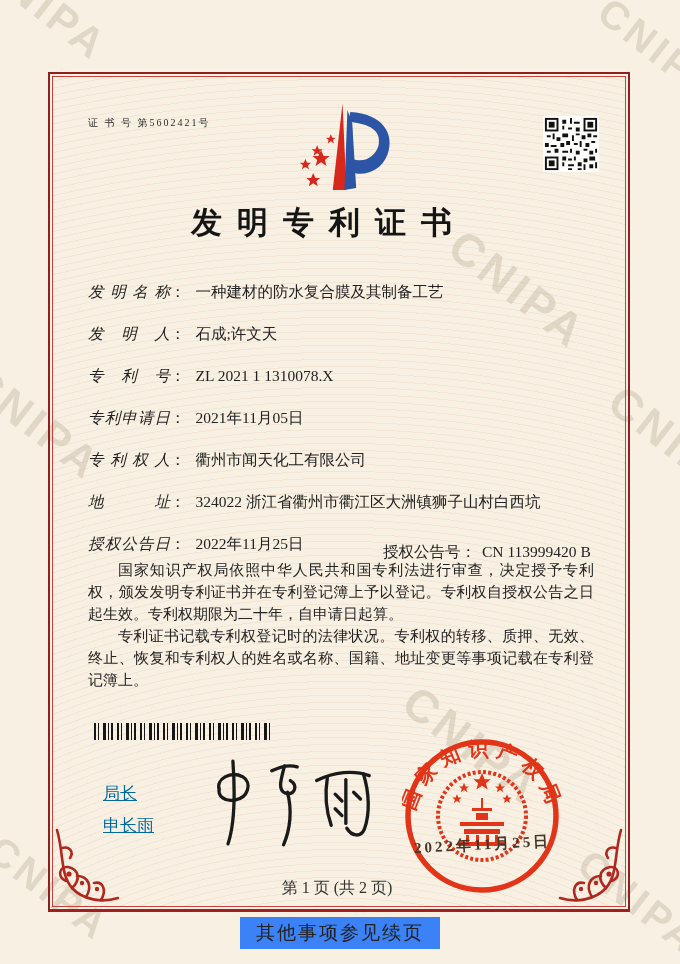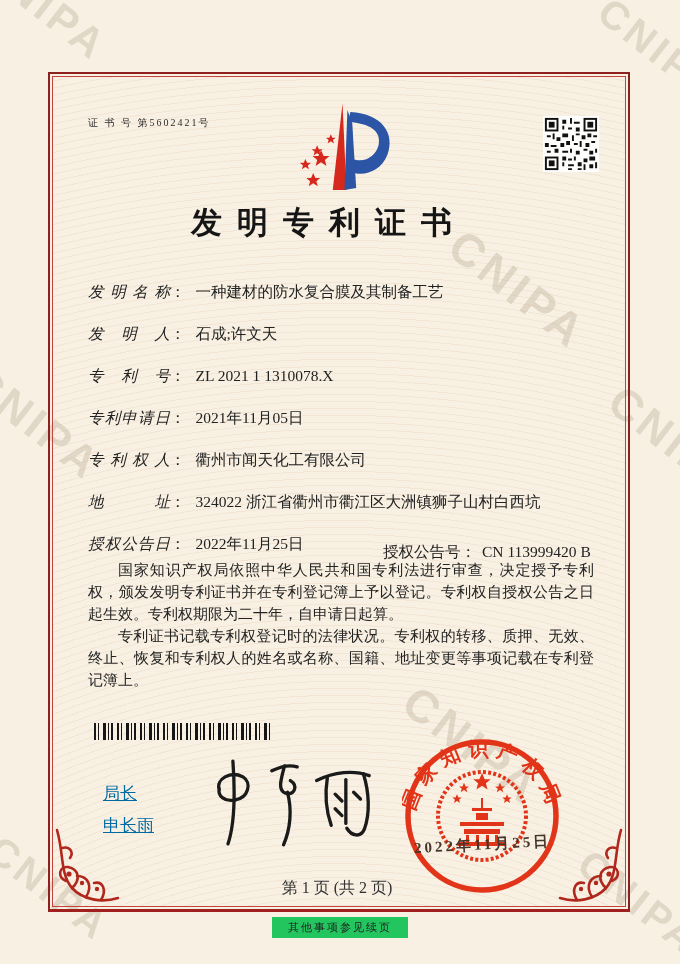--- a/index.html
+++ b/index.html
@@ -35,21 +35,21 @@
       #161616 9px,#161616 12px, rgba(0,0,0,0) 12px, rgba(0,0,0,0) 14px,
       #161616 14px,#161616 15px, rgba(0,0,0,0) 15px, rgba(0,0,0,0) 17px,
       #161616 17px,#161616 19px, rgba(0,0,0,0) 19px, rgba(0,0,0,0) 23px);}
   .director{position:absolute;left:103px;top:778px;font-size:17px;color:#0369a1;line-height:32px;z-index:2;text-decoration:underline;}
   .signature{position:absolute;left:192px;top:748px;z-index:2;}
   .seal{position:absolute;left:402px;top:736px;z-index:3;}
   .seal-date{position:absolute;left:414px;top:834px;width:190px;font-size:15px;font-weight:bold;color:#45352a;
          letter-spacing:3px;transform:rotate(-3deg);z-index:4;}
   .page-no{position:absolute;left:48px;top:878px;width:578px;text-align:center;font-size:16px;color:#333;z-index:2;}
   .note-wrap{position:absolute;left:0;top:917px;width:680px;text-align:center;z-index:2;}
-  .note{display:inline-block;background:#22c55e;padding:3px 16px;font-size:11px;color:#222;letter-spacing:2px;}
+  .note{display:inline-block;background:#3b82f6;padding:3px 16px;font-size:19px;color:#222;letter-spacing:2px;}
   .flourish{position:absolute;z-index:3;}
   .flourish.right{transform:scaleX(-1);}
 </style>
 </head>
 <body>
 
 <div id="page">
 
   <div class="wm" style="left:-30px;top:-18px;font-size:42px;">CNIPA</div>
   <div class="wm" style="left:588px;top:28px;font-size:40px;">CNIPA</div>

